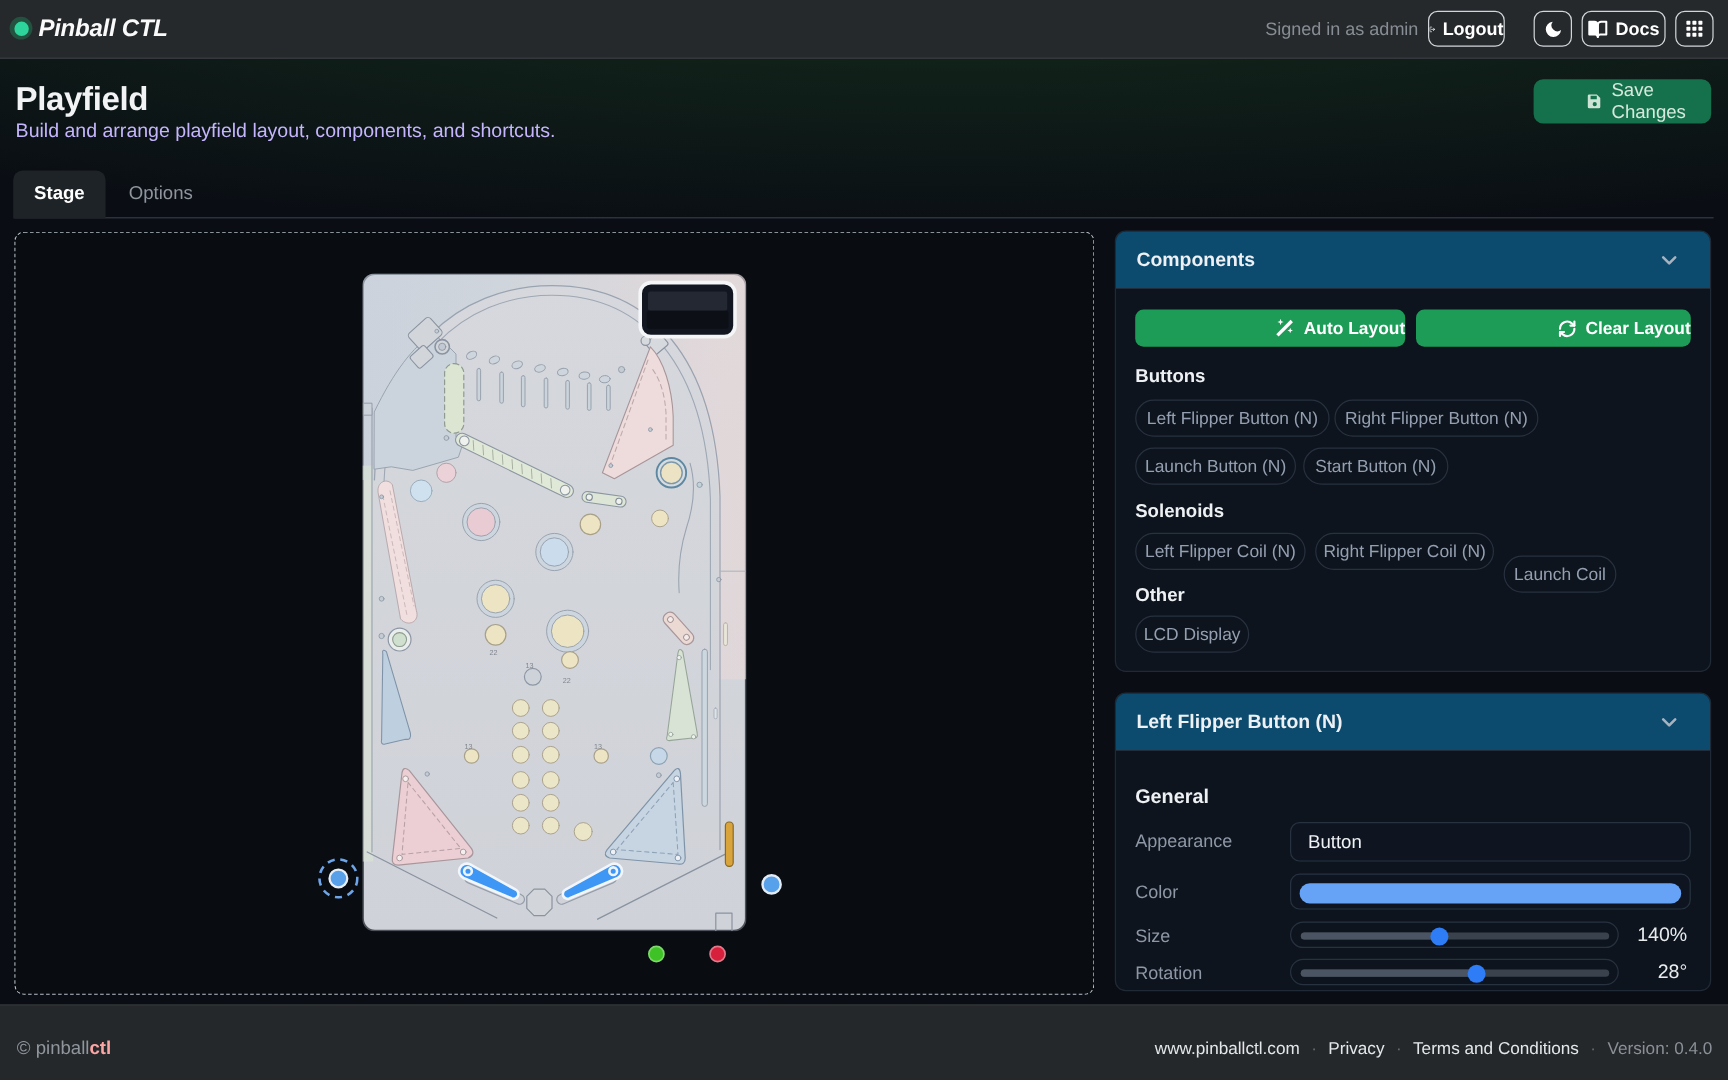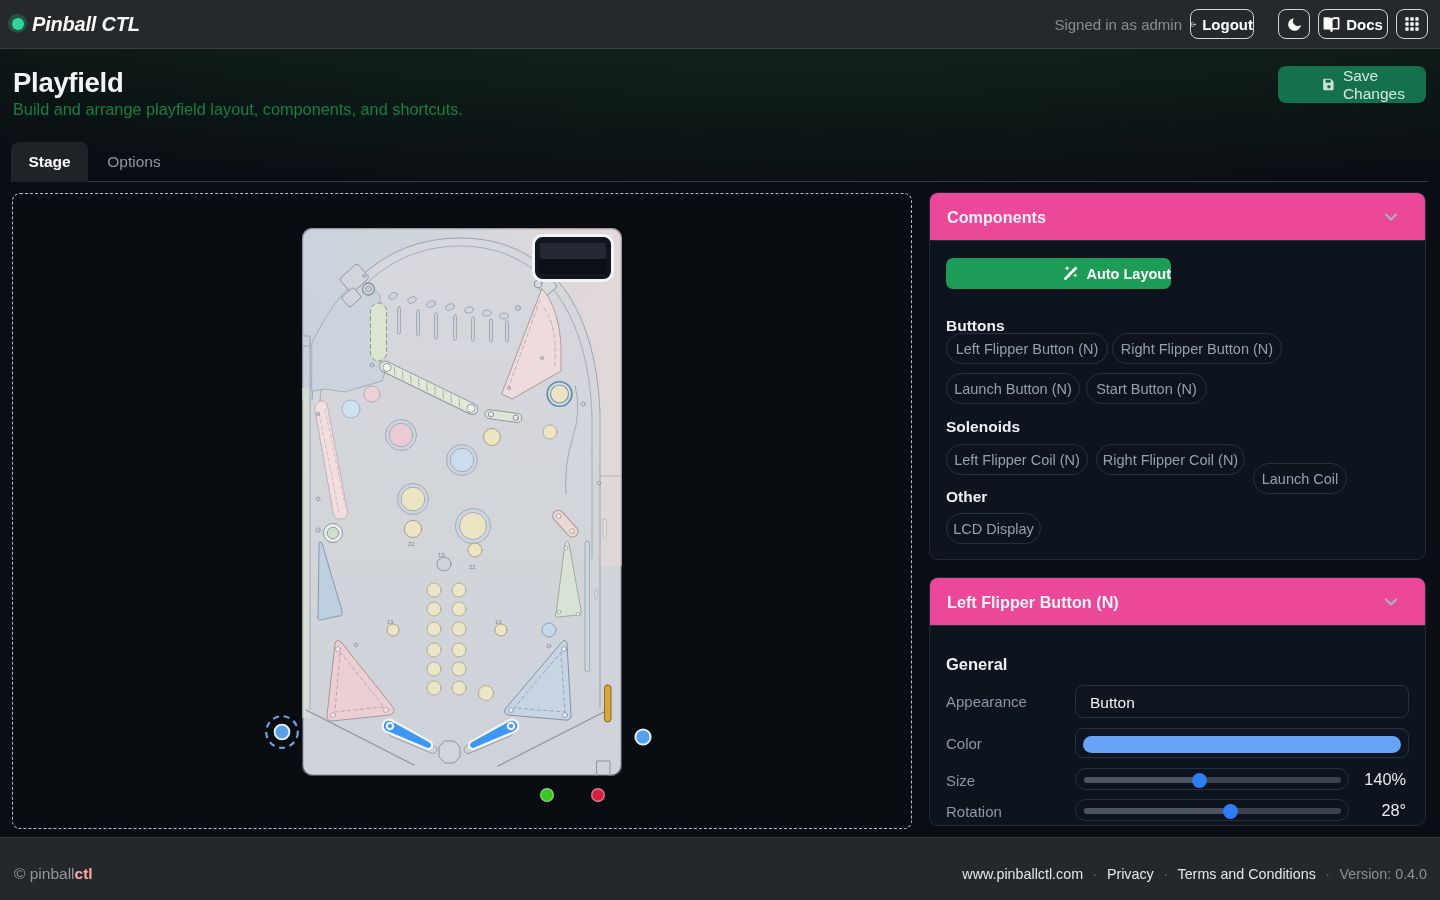--- a/index.html
+++ b/index.html
@@ -12,34 +12,34 @@
 .logo-outer { position:absolute; left:8px; top:14px; width:19px; height:19px; border-radius:50%; background:#235240; }
 .logo-inner { position:absolute; left:3.5px; top:3.5px; width:12px; height:12px; border-radius:50%; background:#2dd49b; }
 .brand { position:absolute; left:32px; top:13px; font-size:20px; font-weight:bold; color:#fafafa; letter-spacing:-0.2px;font-style:italic; }
 .signedin { position:absolute; top:16px; right:258px; font-size:15px; color:#868d95; }
 .navbtn { position:absolute; top:9px; height:30px; border:1.5px solid #d2d6da; border-radius:8px; display:flex; align-items:center; justify-content:center; gap:6px; color:#fff; font-size:15px; font-weight:600; }
 
 
 .hero { position:absolute; top:49px; left:0; width:1440px; height:133px;
   background: radial-gradient(105% 200% at 56% -70%, #143028 0%, #102019 40%, rgba(10,14,19,0) 90%), #0a0e14; }
 .h1 { position:absolute; left:13px; top:67px; font-size:27.5px; font-weight:bold; color:#f2f3f5; letter-spacing:-0.3px; }
-.sub { position:absolute; left:13px; top:100px; font-size:16.3px; color:#15803d; }
+.sub { position:absolute; left:13px; top:100px; font-size:16.3px; color:#c4b5fd; }
 .savebtn { position:absolute; left:1278px; top:66px; width:148px; height:37px; background:#15714b; border-radius:8px; display:flex; align-items:center; justify-content:center; gap:7px; color:#d6e9dd; font-size:15.5px;padding-left:44px; }
 
 
 .tabline { position:absolute; top:181px; left:12px; width:1416px; height:1px; background:#343d45; }
 .tab-active { position:absolute; left:11px; top:142px; width:77px; height:40px; background:#1e2327; border-radius:8px 8px 0 0; display:flex; align-items:center; justify-content:center; font-size:15.5px; font-weight:bold; color:#fff; }
 .tab-idle { position:absolute; left:107px; top:142px; width:54px; height:40px; display:flex; align-items:center; justify-content:center; font-size:15.5px; color:#8e959d; }
 
 
 .canvas { position:absolute; left:12px; top:193px; width:900px; height:636px; background:#090d12; border:1.5px dashed #b6bfc9; border-radius:8px; }
 
 
 .panel { position:absolute; left:929px; width:497px; background:#0e141d; border:1px solid #202a37; border-radius:9px; }
-.panel-h { position:relative; height:48px; background:#ec4899; border-bottom:1px solid #232d3a; border-radius:8px 8px 0 0; }
+.panel-h { position:relative; height:48px; background:#0c4a6e; border-bottom:1px solid #232d3a; border-radius:8px 8px 0 0; }
 .panel-h .ttl { position:absolute; left:17px; top:15px; font-size:16.2px; font-weight:bold; color:#eef1f4; }
 .panel-h svg { position:absolute; right:24px; top:14px; }
 .greenbtn { position:absolute; top:65px; height:31px; background:#1d9c57; border-radius:7px; display:flex; align-items:center; justify-content:flex-end; gap:7px; color:#fff; font-size:14.5px; font-weight:700; }
 .shead { position:absolute; left:16px; font-size:15.5px; font-weight:bold; color:#eef1f4; }
 .pill { position:absolute; height:31px; border:1px solid #27313f; border-radius:16px; display:flex; align-items:center; justify-content:center; color:#94a0b1; font-size:14.5px; }
 .lbl { position:absolute; left:16px; font-size:15px; color:#8d97a6; }
 .fbox { position:absolute; left:145px; width:334px; border:1px solid #273241; border-radius:8px; background:#0f1520; }
 .slbox { position:absolute; left:145px; width:274px; height:22px; border:1px solid #273241; border-radius:11px; }
 .track { position:absolute; left:8px; top:8px; width:257px; height:6px; border-radius:3px; background:#3a424e; }
 .trackfill { position:absolute; left:8px; top:8px; height:6px; border-radius:3px; background:#4a5462; }
@@ -347,21 +347,27 @@
       <span class="ttl">Components</span>
       <svg width="20" height="20" viewBox="0 0 24 24" fill="none" stroke="#aab3bd" stroke-width="2.6" stroke-linecap="round" stroke-linejoin="round">
         <polyline points="6 9 12 15 18 9"></polyline>
       </svg>
     </div>
   <div class="greenbtn" style="left:16px; width:225px;"><svg width="17" height="17" viewBox="0 0 24 24" fill="#fff">
         <path d="M21.8 5 L19 2.2 L2.2 19 L5 21.8 Z"></path>
         <path d="M7.2 1l1 2.7 2.7 1-2.7 1-1 2.7-1-2.7L3.5 4.7l2.7-1z"></path>
         <path d="M18.6 11.4l.9 2.3 2.3.9-2.3.9-.9 2.3-.9-2.3-2.3-.9 2.3-.9z"></path>
       </svg>Auto Layout</div>
-  <div class="shead" style="top:124px;">Buttons</div>
+  <div class="greenbtn" style="left:250px; width:229px;"><svg width="16" height="16" viewBox="0 0 24 24" fill="none" stroke="#fff" stroke-width="2.7" stroke-linecap="round" stroke-linejoin="round">
+        <path d="M3 12a9 9 0 0 1 15-6.7L21 8"></path>
+        <path d="M21 3v5h-5"></path>
+        <path d="M21 12a9 9 0 0 1-15 6.7L3 16"></path>
+        <path d="M3 21v-5h5"></path>
+      </svg>Clear Layout</div>
+  <div class="shead" style="top:112px;">Buttons</div>
   <div class="pill" style="left:16px; top:140px; width:162px;">Left Flipper Button (N)</div>
   <div class="pill" style="left:182px; top:140px; width:170px;">Right Flipper Button (N)</div>
   <div class="pill" style="left:16px; top:180px; width:134px;">Launch Button (N)</div>
   <div class="pill" style="left:156px; top:180px; width:121px;">Start Button (N)</div>
   <div class="shead" style="top:225px;">Solenoids</div>
   <div class="pill" style="left:16px; top:251px; width:142px;">Left Flipper Coil (N)</div>
   <div class="pill" style="left:166px; top:251px; width:149px;">Right Flipper Coil (N)</div>
   <div class="pill" style="left:323px; top:251px; width:94px;margin-top:19px;">Launch Coil</div>
   <div class="shead" style="top:295px;">Other</div>
   <div class="pill" style="left:16px; top:320px; width:95px;">LCD Display</div>

